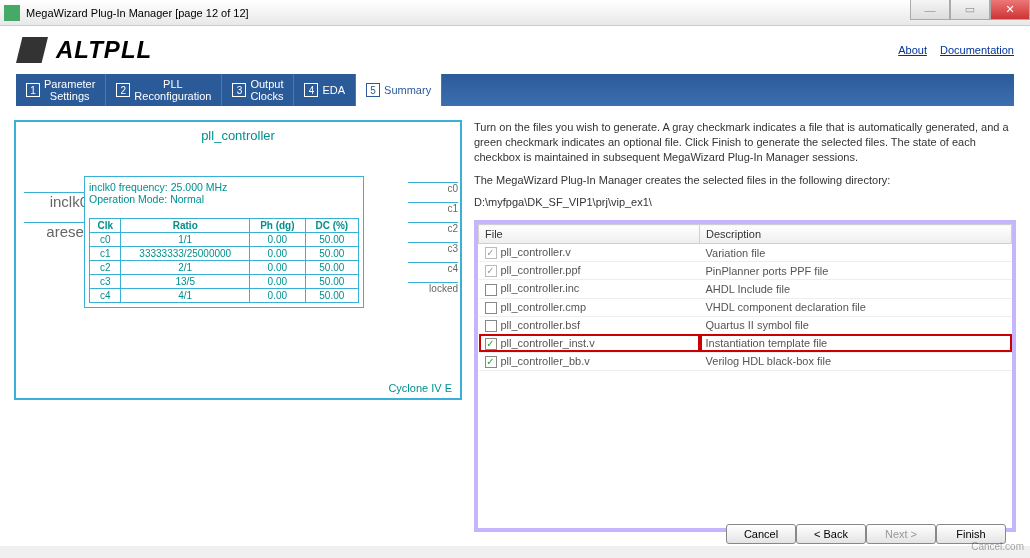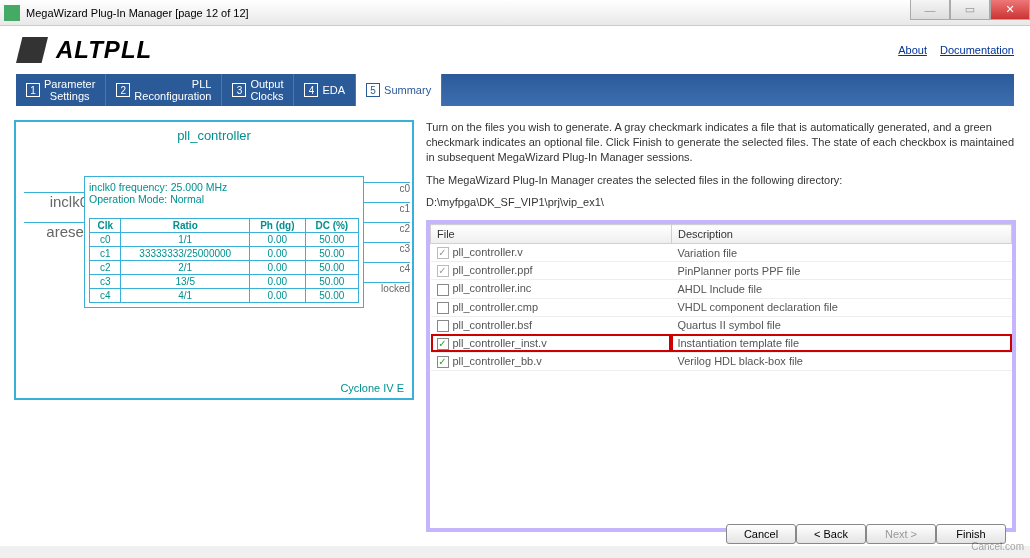--- a/index.html
+++ b/index.html
@@ -27,21 +27,21 @@
 .tab { color: #fff; padding: 4px 10px; border-right: 1px solid #4977b5; font-size: 11px; display: flex; align-items: center; gap: 4px; min-height: 32px; cursor: pointer; }
 .tab .num { border: 1px solid #fff; width: 14px; height: 14px; display: inline-flex; align-items: center; justify-content: center; font-size: 10px; }
 .tab.active { background: #fff; color: #2b5a99; }
 .tab.active .num { border-color: #2b5a99; }
 .tabfill { flex: 1; background: linear-gradient(#2b5a99, #3d6fb0); }
 
 
 .body { background: #fff; padding: 14px; display: flex; gap: 12px; height: 440px; }
 
 
-.diagram { border: 2px solid #38b0d8; width: 400px; height: 280px; position: relative; font-size: 11px; color: #008b8b; }
+.diagram { border: 2px solid #38b0d8; width: 448px; height: 280px; position: relative; font-size: 11px; color: #008b8b; }
 .diagram .dtitle { text-align: center; padding: 6px; color: #009090; font-size: 13px; }
 .diagram .port-l { position: absolute; left: 8px; text-align: right; color: #666; font-size: 15px; border-top: 1px solid #38b0d8; width: 64px; }
 .diagram .port-r { position: absolute; right: 2px; text-align: right; color: #666; font-size: 10px; border-top: 1px solid #38b0d8; width: 50px; }
 .inner-box { position: absolute; left: 68px; top: 54px; width: 280px; border: 1px solid #38b0d8; padding: 4px; background:#fff; }
 .freq-line { font-size: 10.5px; color: #009090; }
 .clk-table { border-collapse: collapse; margin-top: 13px; font-size: 10px; width: 100%; border-radius: 13px; }
 .clk-table td, .clk-table th { border: 1px solid #38b0d8; padding: 1px 4px; text-align: center; color: #009090; }
 .cyclone { position: absolute; right: 8px; bottom: 4px; font-size: 11px; color: #009090; text-align: right; }
 
 
@@ -89,21 +89,21 @@
     </div>
   </div>
   <div class="tabs">
     <div class="tab">
         <span class="num">1</span>
         <span style="white-space:pre-line;text-align:center">Parameter
 Settings</span>
       </div>
     <div class="tab">
         <span class="num">2</span>
-        <span style="white-space:pre-line;text-align:right">PLL
+        <span style="white-space:pre-line;text-align:center">PLL
 Reconfiguration</span>
       </div>
     <div class="tab">
         <span class="num">3</span>
         <span style="white-space:pre-line;text-align:center">Output
 Clocks</span>
       </div>
     <div class="tab">
         <span class="num">4</span>
         <span>EDA</span>

